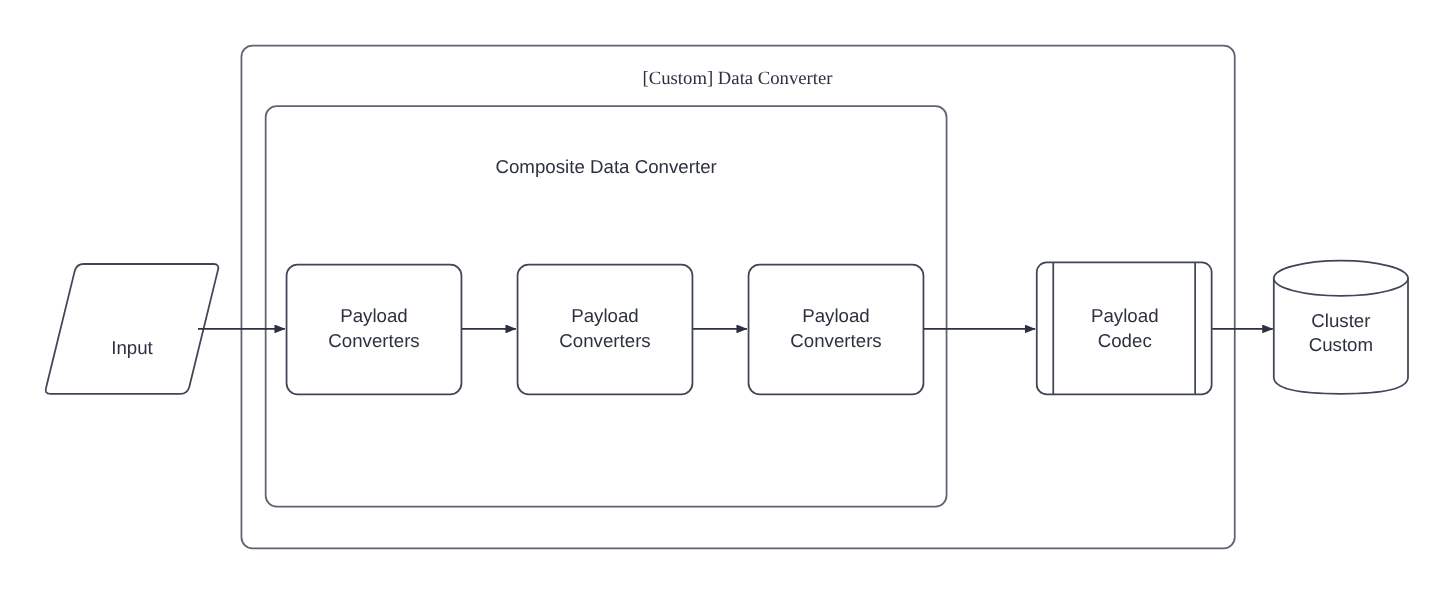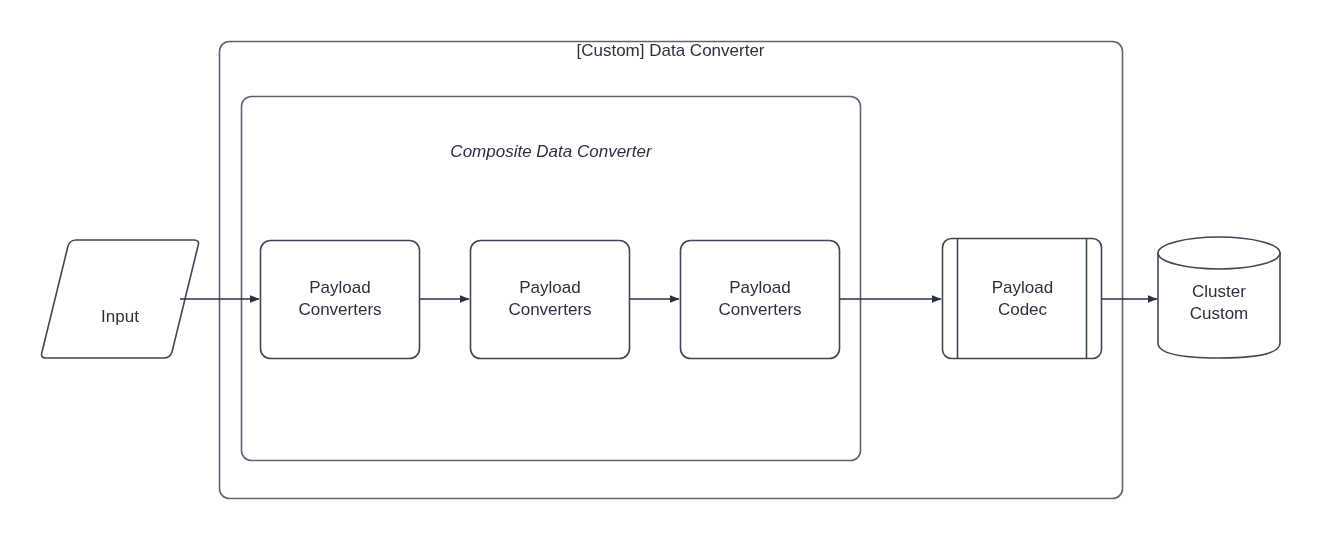--- a/index.html
+++ b/index.html
@@ -91,23 +91,23 @@
 
     <line x1="420" y1="299" x2="469" y2="299" stroke="#2c3140" stroke-width="1.6" marker-end="url(#arrowhead)"></line>
 
     <line x1="630" y1="299" x2="679" y2="299" stroke="#2c3140" stroke-width="1.6" marker-end="url(#arrowhead)"></line>
 
     <line x1="840" y1="299" x2="941" y2="299" stroke="#2c3140" stroke-width="1.6" marker-end="url(#arrowhead)"></line>
 
     <line x1="1102" y1="299" x2="1157" y2="299" stroke="#2c3140" stroke-width="1.6" marker-end="url(#arrowhead)"></line>
   </svg>
 
-  <div class="group-title" style="left:219px; top:40px; width:903px;">[Custom] Data Converter</div>
+  <div class="group-title" style="left:219px; top:60px; width:903px;font-family:Liberation Serif, serif;">[Custom] Data Converter</div>
 
-  <div class="group-title" style="left:241px; top:141px; width:620px;font-style:italic;">Composite Data Converter</div>
+  <div class="group-title" style="left:241px; top:141px; width:620px;">Composite Data Converter</div>
 
   <div class="node-label" style="left:60px; top:240px; width:120px; height:153px;">Input</div>
 
   <div class="node-label" style="left:260px; top:240px; width:160px; height:118px;">Payload
 Converters</div>
 
   <div class="node-label" style="left:470px; top:240px; width:160px; height:118px;">Payload
 Converters</div>
 
   <div class="node-label" style="left:680px; top:240px; width:160px; height:118px;">Payload

